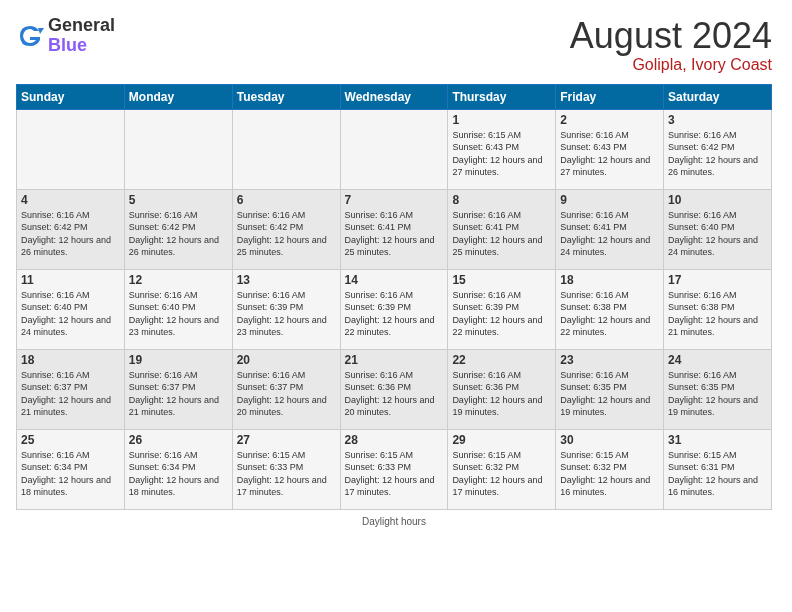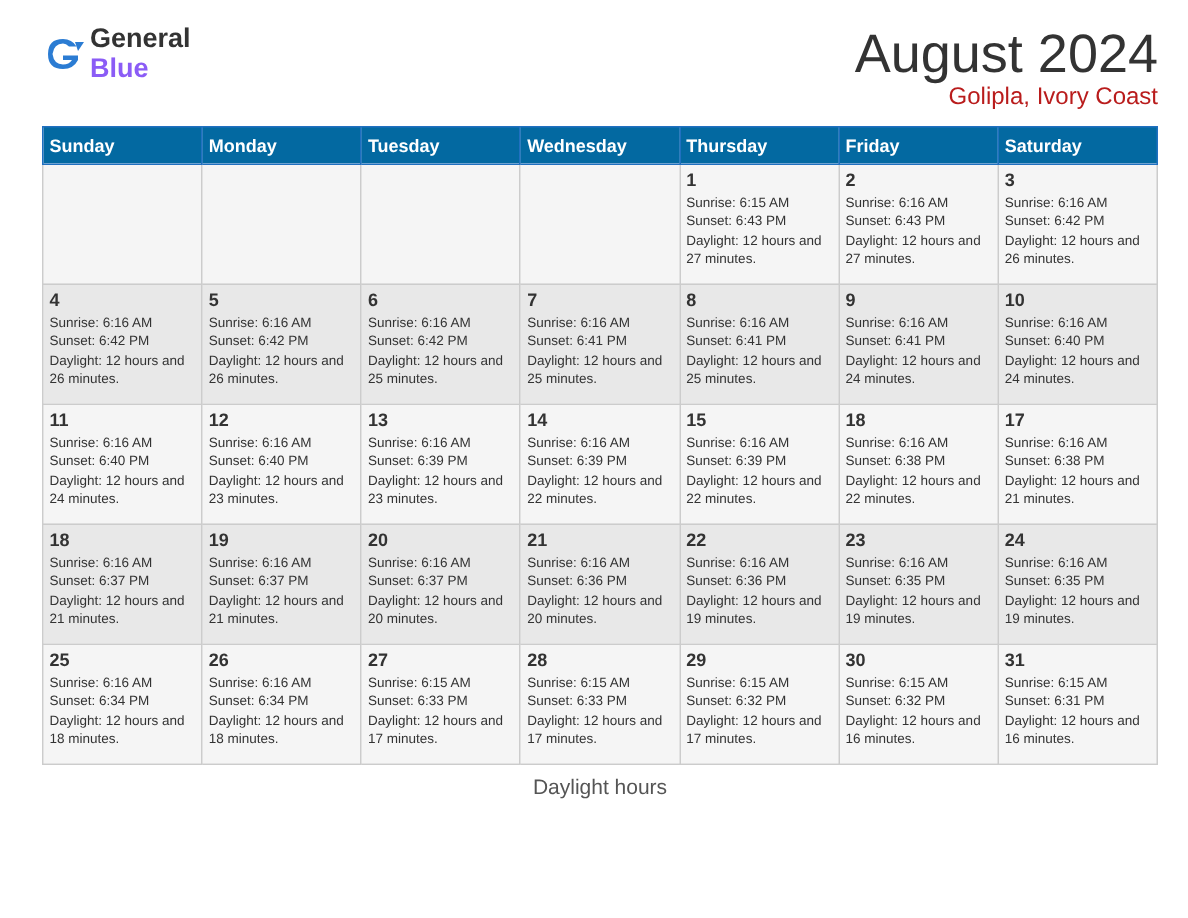--- a/index.html
+++ b/index.html
@@ -6,21 +6,21 @@
     body {
       font-family: Arial, sans-serif;
       background: #fff;
       width: 792px;
       height: 612px;
       overflow: hidden;
     }
     .page {
       width: 792px;
       height: 464px;
-      padding: 16px 20px 12px 28px;
+      padding: 16px 20px 12px 16px;
       display: flex;
       flex-direction: column;
     }
     .header {
       display: flex;
       justify-content: space-between;
       align-items: flex-start;
       margin-bottom: 10px;
     }
     .logo {
@@ -98,21 +98,21 @@
     }
     .day-info {
       font-size: 9px;
       line-height: 1.4;
       color: #333;
     }
     .footer {
       display: flex;
       justify-content: center;
       margin-top: 6px;
-      font-size: 14px;
+      font-size: 10px;
       color: #555;
     }
   </style>
 </head>
 <body>
 
 <div class="page">
   <div class="header">
     <div class="logo">
       <svg class="logo-icon" viewBox="0 0 28 28">

